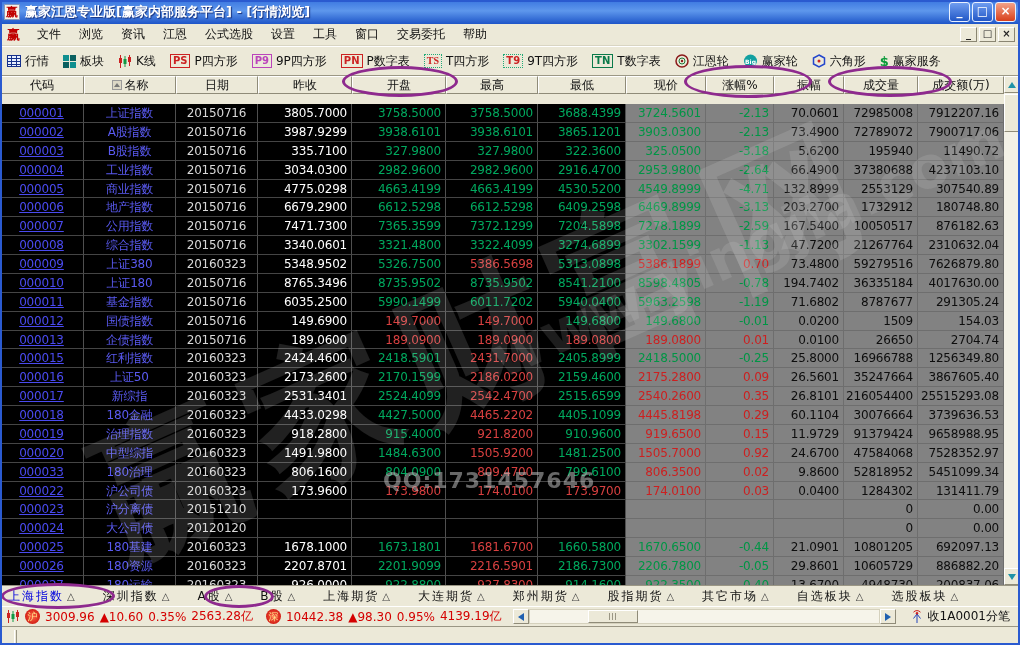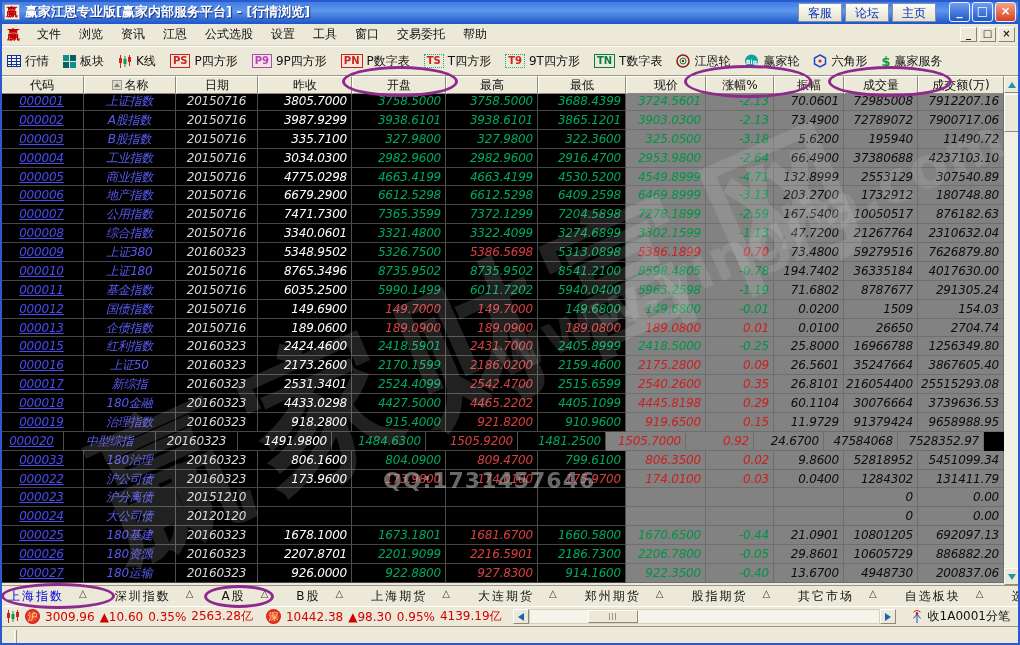--- a/index.html
+++ b/index.html
@@ -25,42 +25,42 @@
 
 .toolbar{position:absolute;top:46px;left:0;width:1020px;height:30px;background:#ece9d8;border-top:1px solid #fff;border-bottom:1px solid #9c9885;display:flex;align-items:center;padding:0 7px;gap:14px;}
 .tool{display:flex;align-items:center;gap:4px;white-space:nowrap;}
 .tool svg{display:block;}
 .badge{font-size:10px;font-weight:bold;padding:0 2px;line-height:12px;display:inline-block;}
 
 .thead{position:absolute;top:76px;left:0;width:1004px;height:18px;display:flex;background:#ece9d8;z-index:2;}
 .hcell{height:18px;background:#ece9d8;border:1px solid;border-color:#fff #8f8b78 #8f8b78 #fff;font-size:12px;line-height:15px;text-align:center;display:flex;align-items:center;justify-content:center;gap:3px;overflow:hidden;white-space:nowrap;}
 .sortbox{width:10px;height:10px;background:#dcd8c6;border:1px solid #999;display:inline-flex;align-items:center;justify-content:center;}
 .sortbox i{width:0;height:0;border-left:3px solid transparent;border-right:3px solid transparent;border-bottom:4px solid #777;}
-.tbody{position:absolute;top:92px;left:0;width:1004px;height:491px;background:#000;overflow:hidden;z-index:1;font-style:italic;}
+.tbody{position:absolute;top:104px;left:0;width:1004px;height:491px;background:#000;overflow:hidden;z-index:1;}
 .trow{display:flex;height:18.885px;}
 .cell{height:100%;border-right:1px solid #4f4f4f;border-bottom:1px solid #454545;font-size:12px;line-height:18px;padding-right:4px;text-align:right;overflow:hidden;white-space:nowrap;letter-spacing:-0.2px;color:#e0e0e0;}
 .cell.gray{background:#828282;border-right-color:#6e6e6e;border-bottom-color:#6e6e6e;color:#0d0d0d;}
 .cell.code{color:#4a4af0;text-decoration:underline;text-align:center;padding-right:0;}
 .cell.name{color:#5a5af2;text-align:center;padding-right:0;}
 .cell.date{color:#d8d8d8;text-align:center;padding-right:0;}
 .cell.prev{color:#ffffff;}
 .cell.up{color:#d84040;}
 .cell.down{color:#00a85e;}
 .cell.gray.up{color:#cc2020;}
 .cell.gray.down{color:#009545;}
 
 .vscroll{position:absolute;left:1004px;top:76px;width:16px;height:509px;background:#f3f1e6;z-index:3;}
 .vs-btn{position:absolute;left:0;width:16px;height:17px;background:#ece9d8;border:1px solid;border-color:#fff #8f8b78 #8f8b78 #fff;display:flex;align-items:center;justify-content:center;}
 .vs-btn.up{top:0;} .vs-btn.down{bottom:0;}
 .arr-up{width:0;height:0;border-left:4px solid transparent;border-right:4px solid transparent;border-bottom:6px solid #1f93a8;}
 .arr-down{width:0;height:0;border-left:4px solid transparent;border-right:4px solid transparent;border-top:6px solid #1f93a8;}
 .vthumb{position:absolute;left:0;top:18px;width:16px;height:38px;background:#ece9d8;border:1px solid;border-color:#fff #8f8b78 #8f8b78 #fff;}
 
 .tabsbar{position:absolute;top:585px;left:0;width:1020px;height:21px;background:#ece9d8;border-top:1px solid #9a9684;display:flex;align-items:center;gap:28px;padding-left:8px;z-index:4;}
-.tab{display:flex;gap:15px;white-space:nowrap;letter-spacing:2px;}
+.tab{display:flex;align-items:center;gap:3px;white-space:nowrap;letter-spacing:2px;}
 .tab .tri{font-size:10px;color:#444;letter-spacing:0;}
 .tab.selected .tab-label{color:#0000dd;}
 
 .marketbar{position:absolute;top:606px;left:0;width:1020px;height:20px;background:#ece9d8;border-top:1px solid #fff;display:flex;align-items:center;padding:0 6px;gap:5px;z-index:4;}
 .rbadge{width:15px;height:15px;border-radius:50%;background:radial-gradient(#ff6a4a,#c00000);color:#ffe28a;font-size:10px;line-height:15px;text-align:center;flex:0 0 auto;}
 .mb-red{color:#d40000;white-space:nowrap;}
 .hscroll{flex:1;height:15px;display:flex;align-items:center;margin-left:6px;max-width:385px;}
 .hs-btn{width:16px;height:15px;background:#ece9d8;border:1px solid;border-color:#fff #8f8b78 #8f8b78 #fff;display:flex;align-items:center;justify-content:center;}
 .arr-l{width:0;height:0;border-top:4px solid transparent;border-bottom:4px solid transparent;border-right:6px solid #2060b0;}
 .arr-r{width:0;height:0;border-top:4px solid transparent;border-bottom:4px solid transparent;border-left:6px solid #2060b0;}
@@ -86,25 +86,20 @@
 </style>
 </head>
 <body>
 
 <div id="app">
 
   <div class="titlebar">
     <span class="tlogo">赢</span>
     <span class="ttext">赢家江恩专业版[赢家内部服务平台] - [行情浏览]</span>
     <span class="tspace"></span>
-    <span id="tbBtns" style="display:flex;">
-        <span class="tb-btn">客服</span>
-        <span class="tb-btn">论坛</span>
-        <span class="tb-btn">主页</span>
-      </span>
     <span id="winBtns" style="display:flex;margin-left:6px;">
         <span class="win-btn win-min">_</span>
         <span class="win-btn win-max">□</span>
         <span class="win-btn win-close">×</span>
       </span>
   </div>
 
   <div class="menubar">
     <span class="mlogo">赢</span>
     <span id="menuItems" style="display:flex;">
@@ -166,21 +161,21 @@
       </span>
       <span class="tool">
         <span class="badge" style="color:#bb44bb;border:1px solid #bb44bb;">P9</span>
         <span>9P四方形</span>
       </span>
       <span class="tool">
         <span class="badge" style="color:#cc2222;border:1px solid #cc2222;">PN</span>
         <span>P数字表</span>
       </span>
       <span class="tool">
-        <span class="badge" style="color:#cc2222;border:1px dotted #22aa77;">TS</span>
+        <span class="badge" style="color:#cc2222;border:1px dotted #22aa77;font-family:Liberation Serif, serif;">TS</span>
         <span>T四方形</span>
       </span>
       <span class="tool">
         <span class="badge" style="color:#cc2222;border:1px dotted #22aa77;">T9</span>
         <span>9T四方形</span>
       </span>
       <span class="tool">
         <span class="badge" style="color:#0a7a4a;border:1px solid #0a7a4a;">TN</span>
         <span>T数字表</span>
       </span>
@@ -508,21 +503,21 @@
         <span class="cell open down" style="width:94px">915.4000</span>
         <span class="cell high up" style="width:92px">921.8200</span>
         <span class="cell low down" style="width:88px">910.9600</span>
         <span class="cell price gray up" style="width:80px">919.6500</span>
         <span class="cell pct gray up" style="width:68px">0.15</span>
         <span class="cell range gray" style="width:70px">11.9729</span>
         <span class="cell vol gray" style="width:74px">91379424</span>
         <span class="cell amount gray" style="width:86px">9658988.95</span>
       </div>
       <div class="trow">
-        <span class="cell code" style="width:64px">000020</span>
+        <span class="cell code" style="width:84px">000020</span>
         <span class="cell name" style="width:92px">中型综指</span>
         <span class="cell date" style="width:82px">20160323</span>
         <span class="cell prev" style="width:94px">1491.9800</span>
         <span class="cell open down" style="width:94px">1484.6300</span>
         <span class="cell high up" style="width:92px">1505.9200</span>
         <span class="cell low down" style="width:88px">1481.2500</span>
         <span class="cell price gray up" style="width:80px">1505.7000</span>
         <span class="cell pct gray up" style="width:68px">0.92</span>
         <span class="cell range gray" style="width:70px">24.6700</span>
         <span class="cell vol gray" style="width:74px">47584068</span>

